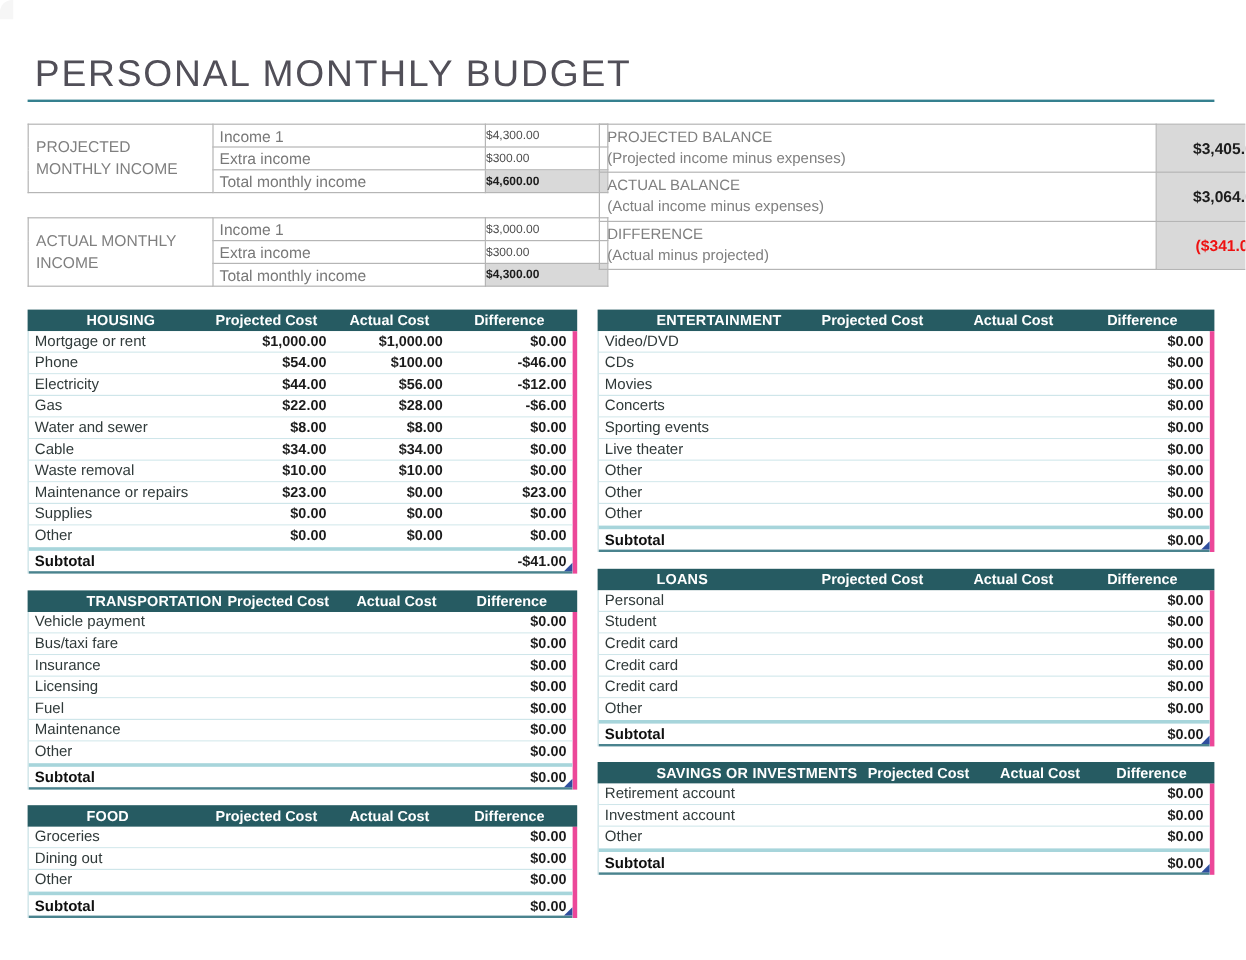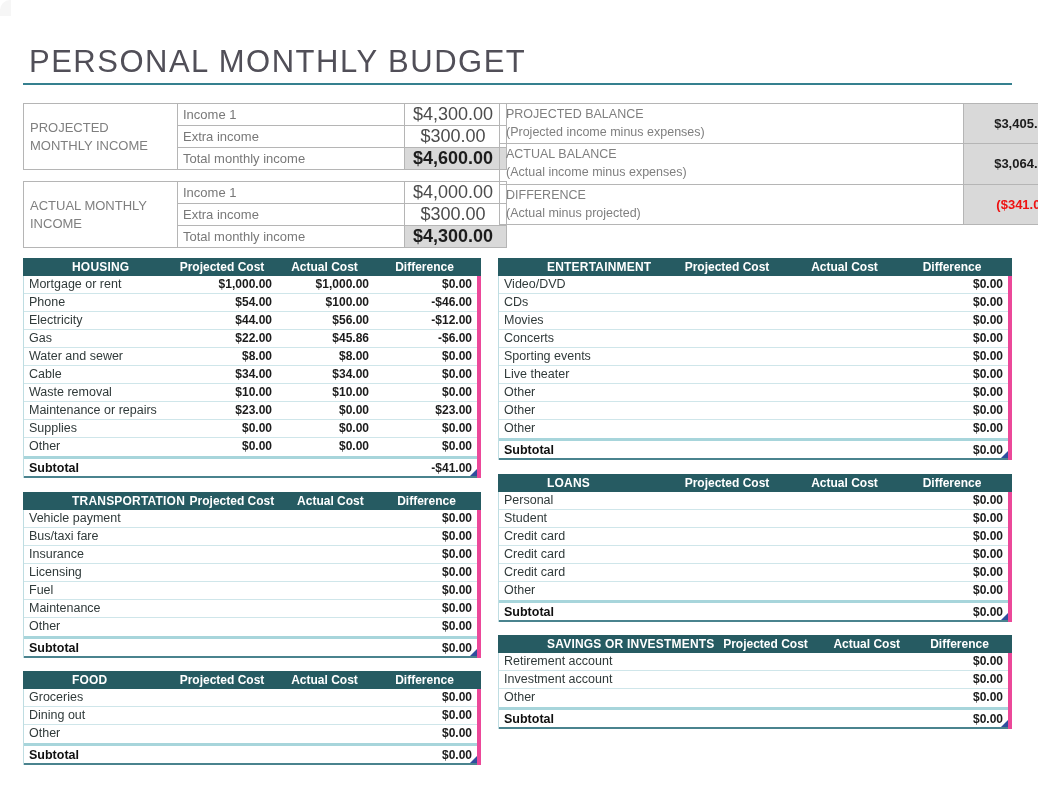--- a/index.html
+++ b/index.html
@@ -14,21 +14,21 @@
 
   
   .income-wrap{position:absolute;left:23px;}
   .income-wrap.proj{top:103px;} .income-wrap.act{top:181px;}
   table.income{border-collapse:collapse;table-layout:fixed;width:458px;}
   table.income td{border:1px solid #b5b5b5;overflow:hidden;}
   table.income tr{height:19px;}
   .ilabel{width:143px;color:#7f7f7f;font-size:13px;line-height:1.35;
           padding:2px 4px 2px 6px;vertical-align:middle;}
   .iitem{width:217px;color:#787878;font-size:13px;padding:0 4px 0 5px;}
-  .ival{width:96px;text-align:center;color:#4c4c4c;font-size:18px;padding:0 5px 0 0;}
+  .ival{width:96px;text-align:left;color:#4c4c4c;font-size:10px;padding:0 5px 0 0;}
   tr.total .ival{background:#d9d9d9;font-weight:bold;color:#1c1c1c;}
 
   
   .balance-wrap{position:absolute;left:499px;top:103px;}
   table.balance{border-collapse:collapse;table-layout:fixed;width:559px;}
   table.balance td{border:1px solid #b5b5b5;}
   table.balance tr{height:38px;}
   .blabel{padding:1px 6px 2px 6px;vertical-align:middle;}
   .btitle,.bsub{color:#7f7f7f;font-size:12.5px;line-height:1.45;}
   .bval{width:88px;text-align:right;font-weight:bold;font-size:13px;color:#1c1c1c;
@@ -88,21 +88,21 @@
     </tbody>
       </table>
   </div>
 
   <div class="income-wrap act">
     <table class="income">
       <tbody>
           <tr>
         <td class="ilabel" rowspan="3">ACTUAL MONTHLY INCOME</td>
         <td class="iitem">Income 1</td>
-        <td class="ival">$4,000.00</td>
+        <td class="ival">$3,000.00</td>
       </tr>
       <tr>
         <td class="iitem">Extra income</td>
         <td class="ival">$300.00</td>
       </tr>
       <tr class="total">
         <td class="iitem">Total monthly income</td>
         <td class="ival">$4,300.00</td>
       </tr>
     </tbody>
@@ -164,21 +164,21 @@
     <div class="erow">
       <div class="rlabel">Electricity</div>
       <div class="m c1">$44.00</div>
       <div class="m c2">$56.00</div>
       <div class="m c3">-$12.00</div>
 
     </div>
     <div class="erow">
       <div class="rlabel">Gas</div>
       <div class="m c1">$22.00</div>
-      <div class="m c2">$45.86</div>
+      <div class="m c2">$28.00</div>
       <div class="m c3">-$6.00</div>
 
     </div>
     <div class="erow">
       <div class="rlabel">Water and sewer</div>
       <div class="m c1">$8.00</div>
       <div class="m c2">$8.00</div>
       <div class="m c3">$0.00</div>
 
     </div>

